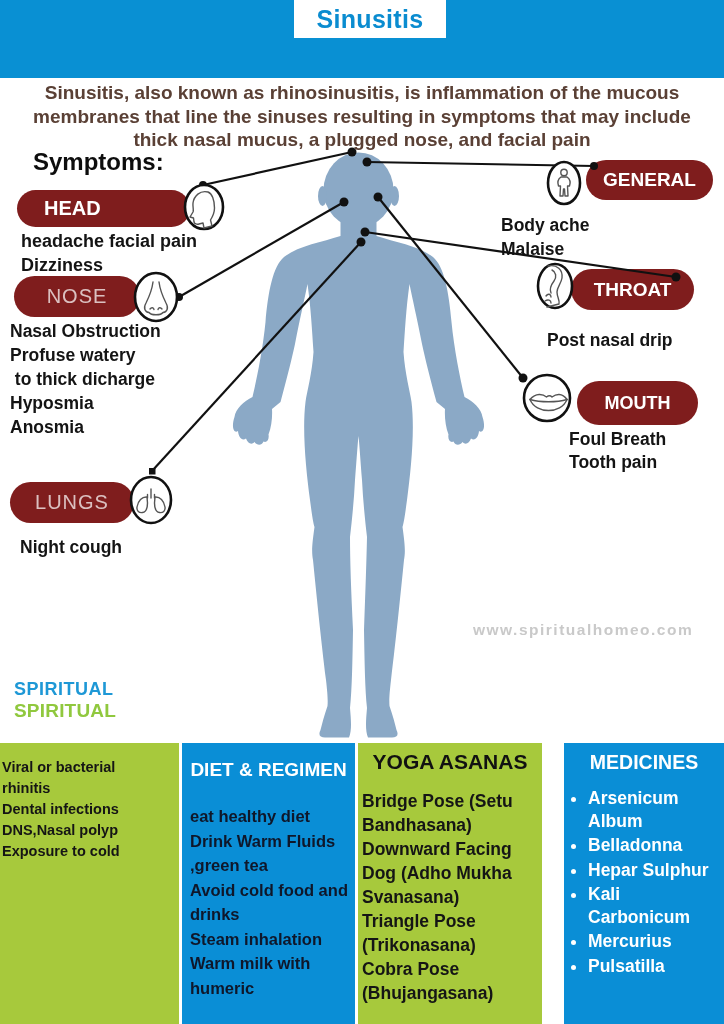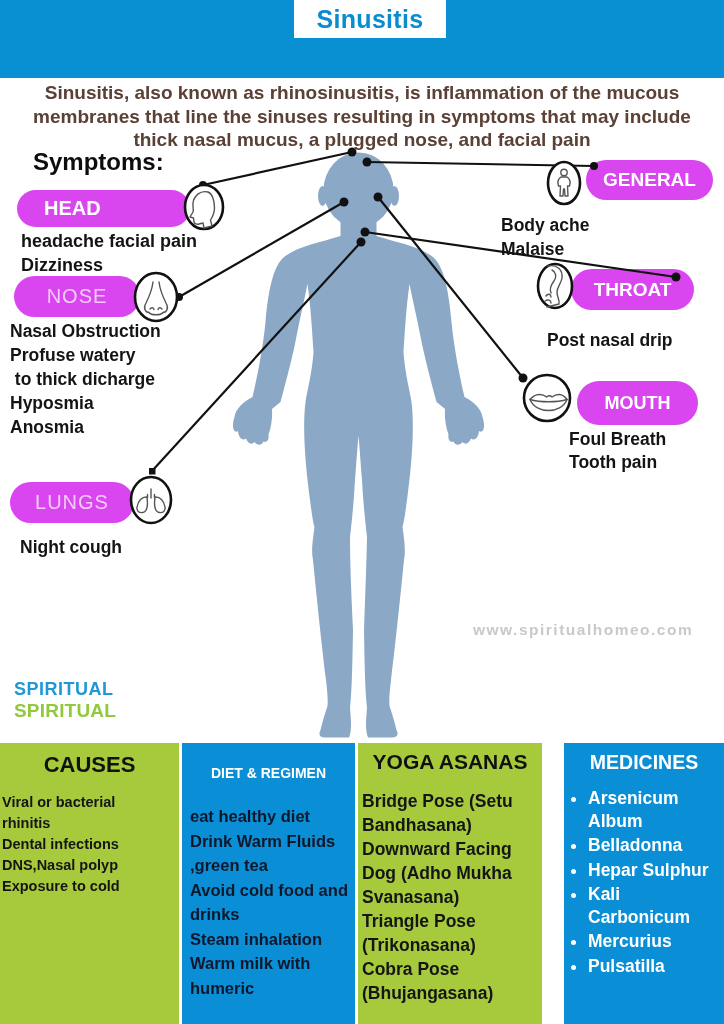--- a/index.html
+++ b/index.html
@@ -21,21 +21,21 @@
   }
   .symptoms-heading{
     position:absolute;left:33px;top:148px;font-size:24px;font-weight:700;color:#0d0d0d;
   }
   
   .svg-layer{position:absolute;left:0;top:0;width:724px;height:1024px;pointer-events:none;}
   #body-layer{z-index:2;}
   #line-layer{z-index:6;}
   
   .pill{
-    position:absolute;z-index:4;border-radius:22px;background:#d946ef;
+    position:absolute;z-index:4;border-radius:22px;background:#7f1d1d;
     display:flex;align-items:center;color:#fff;font-weight:700;
   }
   .pill span{width:100%;}
   .pill-head{left:17px;top:190px;width:173px;height:37px;font-size:20px;}
   .pill-head span{padding-left:27px;}
   .pill-nose{left:14px;top:276px;width:126px;height:41px;font-size:20px;}
   .pill-lungs{left:10px;top:482px;width:124px;height:41px;font-size:20px;}
   .pill-general{left:586px;top:160px;width:127px;height:40px;font-size:19px;}
   .pill-throat{left:571px;top:269px;width:123px;height:41px;font-size:19px;}
   .pill-mouth{left:577px;top:381px;width:121px;height:44px;font-size:18px;}
@@ -67,21 +67,21 @@
   }
   .col{height:281px;box-sizing:border-box;overflow:hidden;}
   .col.green{background:#a7c93c;color:#151515;}
   .col.blue{background:#0a8ed6;color:#ffffff;}
   .col h2{margin:0;text-align:center;font-weight:700;}
   .col-causes{width:179px;}
   .col-diet{width:173px;}
   .col-yoga{width:184px;}
   .col-medicines{flex:1;margin-left:19px;}
   .col-causes h2{margin-top:9px;font-size:22px;color:#111;}
-  .col-diet h2{margin-top:22px;font-size:14px;color:#fff;}
+  .col-diet h2{margin-top:16px;font-size:19px;color:#fff;}
   .col-yoga h2{margin-top:7px;font-size:21px;color:#111;}
   .col-medicines h2{margin-top:8px;font-size:19.5px;color:#fff;}
   .col-items{font-weight:700;white-space:pre-line;}
   .causes-items{margin:14px 0 0 2px;width:142px;font-size:14.5px;line-height:21px;}
   .diet-items{margin:23px 0 0 8px;width:160px;font-size:16.5px;line-height:24.5px;color:#0f172a;}
   .yoga-items{margin:15px 0 0 4px;width:172px;font-size:17.5px;line-height:24px;}
   .med-list{
     margin:13px 0 0 0;padding-left:24px;font-size:17.5px;font-weight:700;
     line-height:22.5px;color:#fff;
   }
@@ -202,21 +202,20 @@
 
   <div class="watermark">www.spiritualhomeo.com</div>
 
   <div class="brand">
     <div class="l1">SPIRITUAL</div>
     <div class="l2">SPIRITUAL</div>
   </div>
 
   <div class="columns">
     <section class="col green col-causes">
-      <h2>CAUSES</h2>
       <div class="col-items causes-items">Viral or bacterial rhinitis
 Dental infections
 DNS,Nasal polyp
 Exposure to cold</div>
     </section>
     <section class="col blue col-diet">
       <h2>DIET &amp; REGIMEN</h2>
       <div class="col-items diet-items">eat healthy diet
 Drink Warm Fluids ,green tea
 Avoid cold food and drinks

